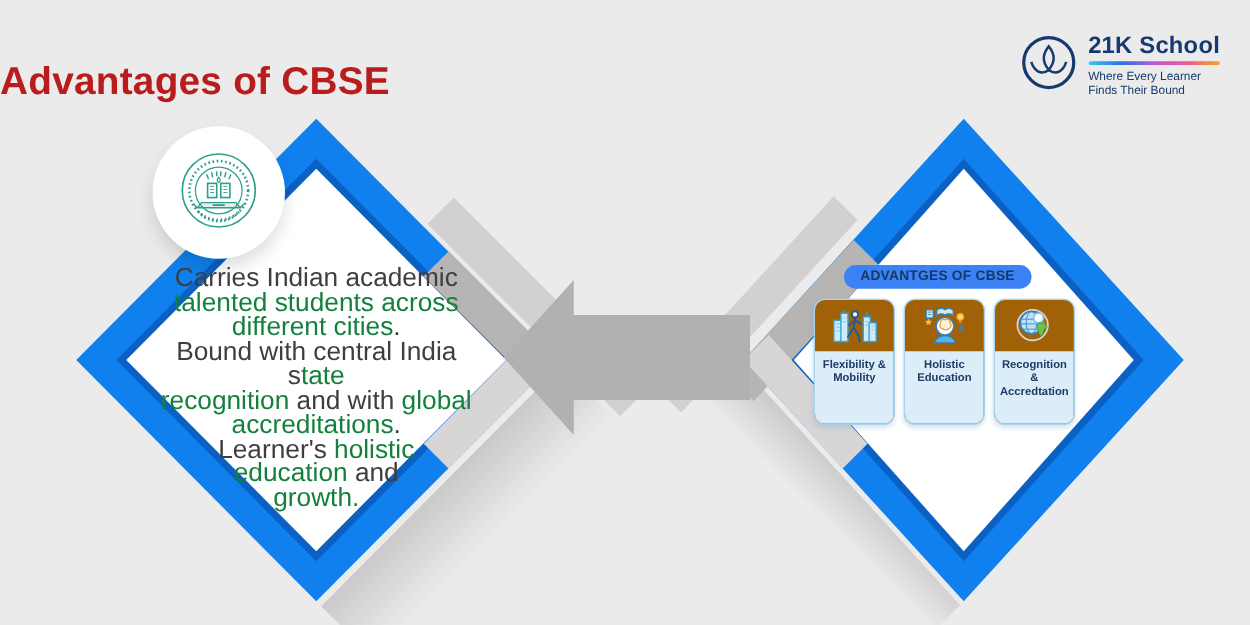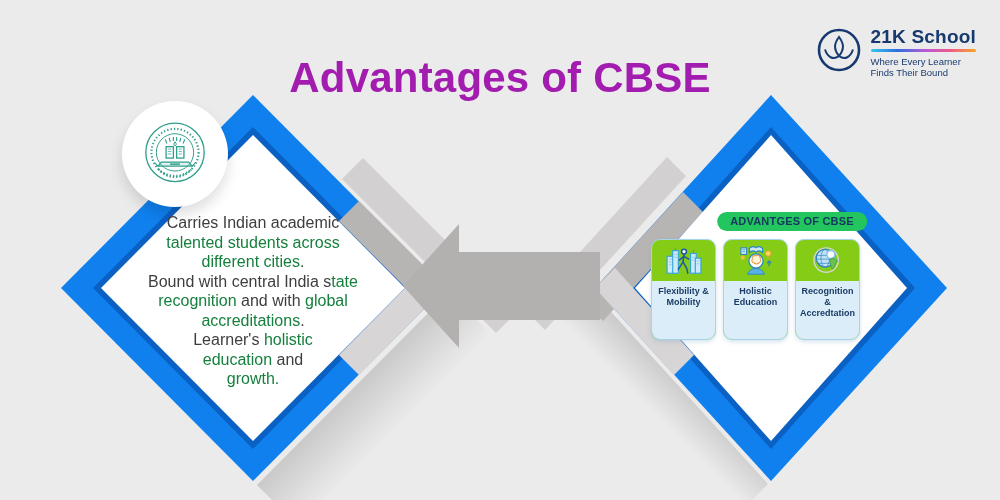--- a/index.html
+++ b/index.html
@@ -1,39 +1,39 @@
 <!DOCTYPE html>
 <html><head>
 <meta charset="utf-8">
 <style>
   html,body{margin:0;padding:0;}
   body{font-family:"Liberation Sans",sans-serif;background:#ecebeb;}
   .stage{position:relative;width:1000px;height:500px;background:#ecebeb;overflow:hidden;margin:0 auto;}
   .bg-svg{position:absolute;left:0;top:0;z-index:0;}
-  .title{position:absolute;left:0;right:0;top:26px;text-align:center;font-size:42px;font-weight:700;color:#a21caf;letter-spacing:.2px;z-index:3;}
+  .title{position:absolute;left:0;right:0;top:26px;text-align:left;font-size:31px;font-weight:700;color:#b91c1c;letter-spacing:.2px;z-index:3;}
   
   .brand{position:absolute;top:27px;right:24px;display:flex;align-items:flex-start;gap:9px;z-index:3;}
   .brand-text{display:flex;flex-direction:column;}
   .brand-name{font-size:19px;font-weight:800;color:#163a70;line-height:20px;letter-spacing:.2px;}
   .brand-underline{height:2.5px;margin:2px 0 4px;border-radius:2px;
     background:linear-gradient(90deg,#35c8f0,#2d6fe0,#b55bd8,#f0598c,#f6a623);}
   .brand-tagline{font-size:9.5px;font-weight:400;color:#163a70;line-height:11.5px;}
   
   .seal{position:absolute;left:122px;top:101px;width:106px;height:106px;border-radius:50%;
     background:#fff;box-shadow:0 8px 14px rgba(0,0,0,.13);display:flex;align-items:center;justify-content:center;z-index:2;}
   
   .left-text{position:absolute;left:128px;top:213px;width:250px;text-align:center;z-index:2;
-    font-size:16px;line-height:19.5px;color:#3e3e3e;}
+    font-size:21px;line-height:19.5px;color:#3e3e3e;}
   .left-text .b{font-weight:400;color:#15803d;}
   
-  .badge{position:absolute;left:792px;top:212px;transform:translateX(-50%);z-index:2;
-    background:#22c55e;color:#173862;font-size:11px;font-weight:700;letter-spacing:.2px;
+  .badge{position:absolute;left:750px;top:212px;transform:translateX(-50%);z-index:2;
+    background:#3b82f6;color:#173862;font-size:11px;font-weight:700;letter-spacing:.2px;
     padding:3px 13px 4px;border-radius:10px;white-space:nowrap;}
   .cards{position:absolute;left:651px;top:239px;display:flex;gap:7px;z-index:2;}
-  .card{width:63px;height:99px;background:#84cc16;border:1.5px solid #a7d4ed;border-radius:9px;
+  .card{width:63px;height:99px;background:#a16207;border:1.5px solid #a7d4ed;border-radius:9px;
     overflow:hidden;display:flex;flex-direction:column;box-shadow:0 2px 4px rgba(110,155,190,.28);}
   .card-icon{height:41px;display:flex;align-items:center;justify-content:center;flex:none;}
   .card-label{flex:1;background:#daedf8;font-size:9px;font-weight:700;color:#1c3c66;
     text-align:center;padding:5px 2px 0;line-height:11px;}
 </style>
 </head>
 <body>
 
 <div class="stage">
 

